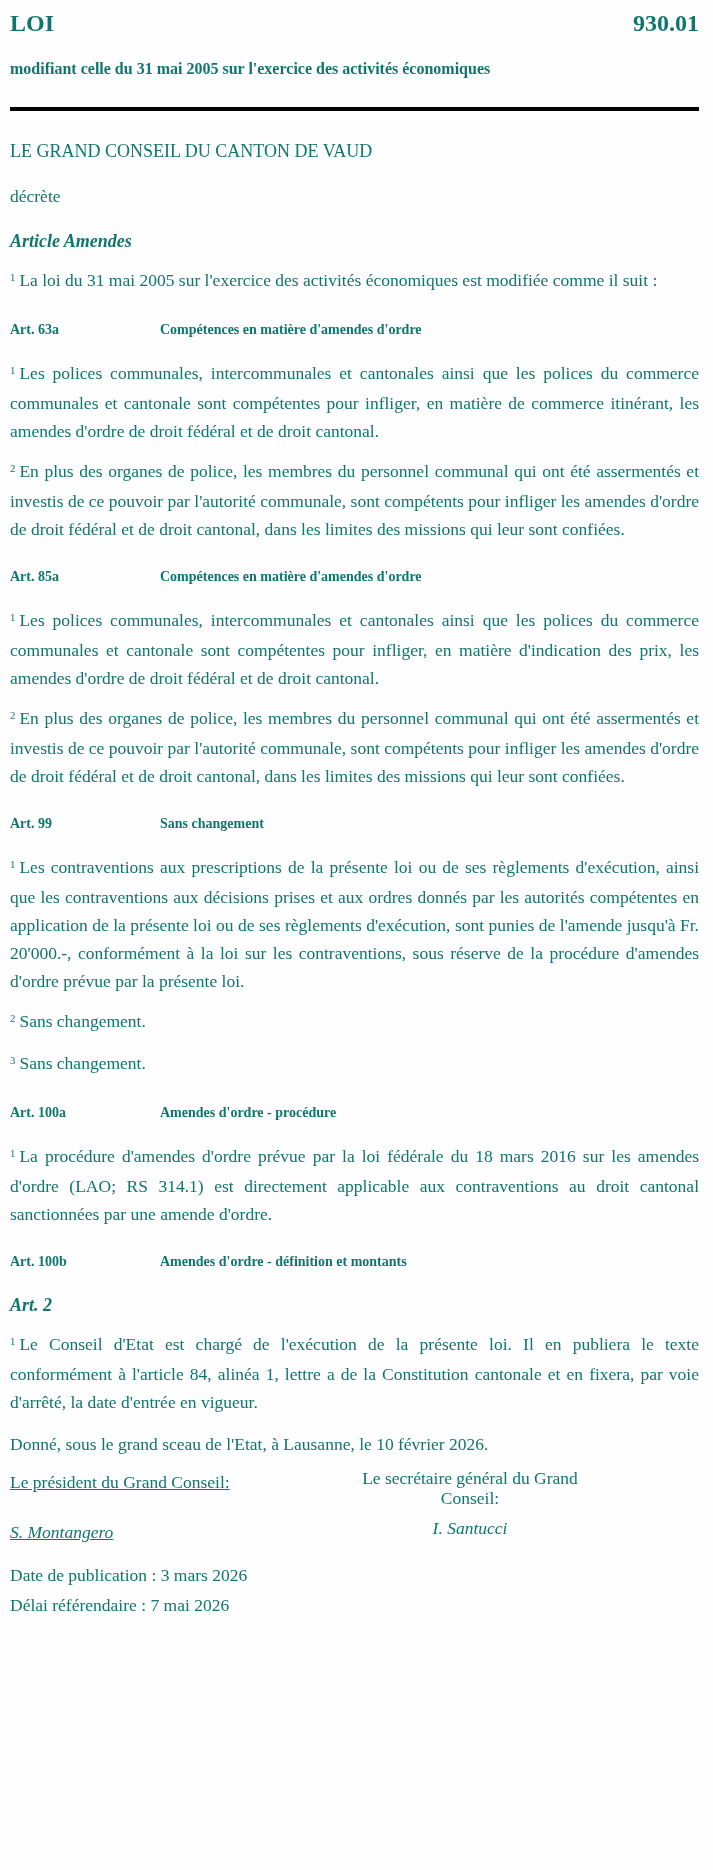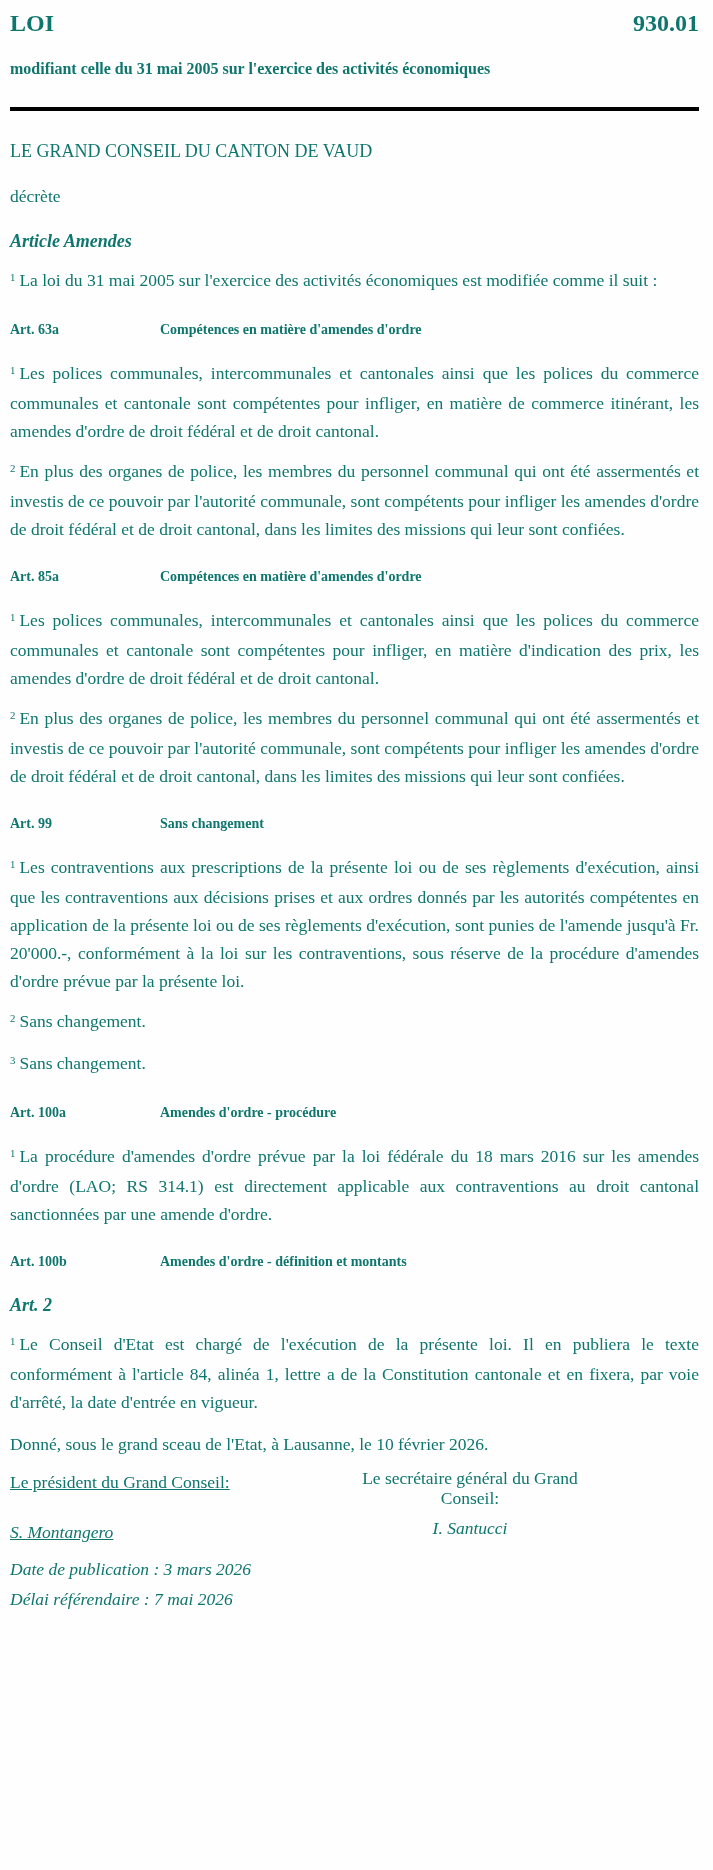--- a/index.html
+++ b/index.html
@@ -100,23 +100,22 @@
     margin-left: 30px;
     text-align: center;
     line-height: 20px;
   }
   .names-row {
     display: flex;
     margin-top: 10px;
     font-style: italic;
   }
   .footer-block {
-    margin-top: 8px;
+    margin-top: 14px;
     line-height: 30px;
-    font-style: italic;
   }
 </style>
 </head>
 <body>
 
 <div class="page">
 
   <div class="doc-header">
     <span>LOI</span>
     <span>930.01</span>

